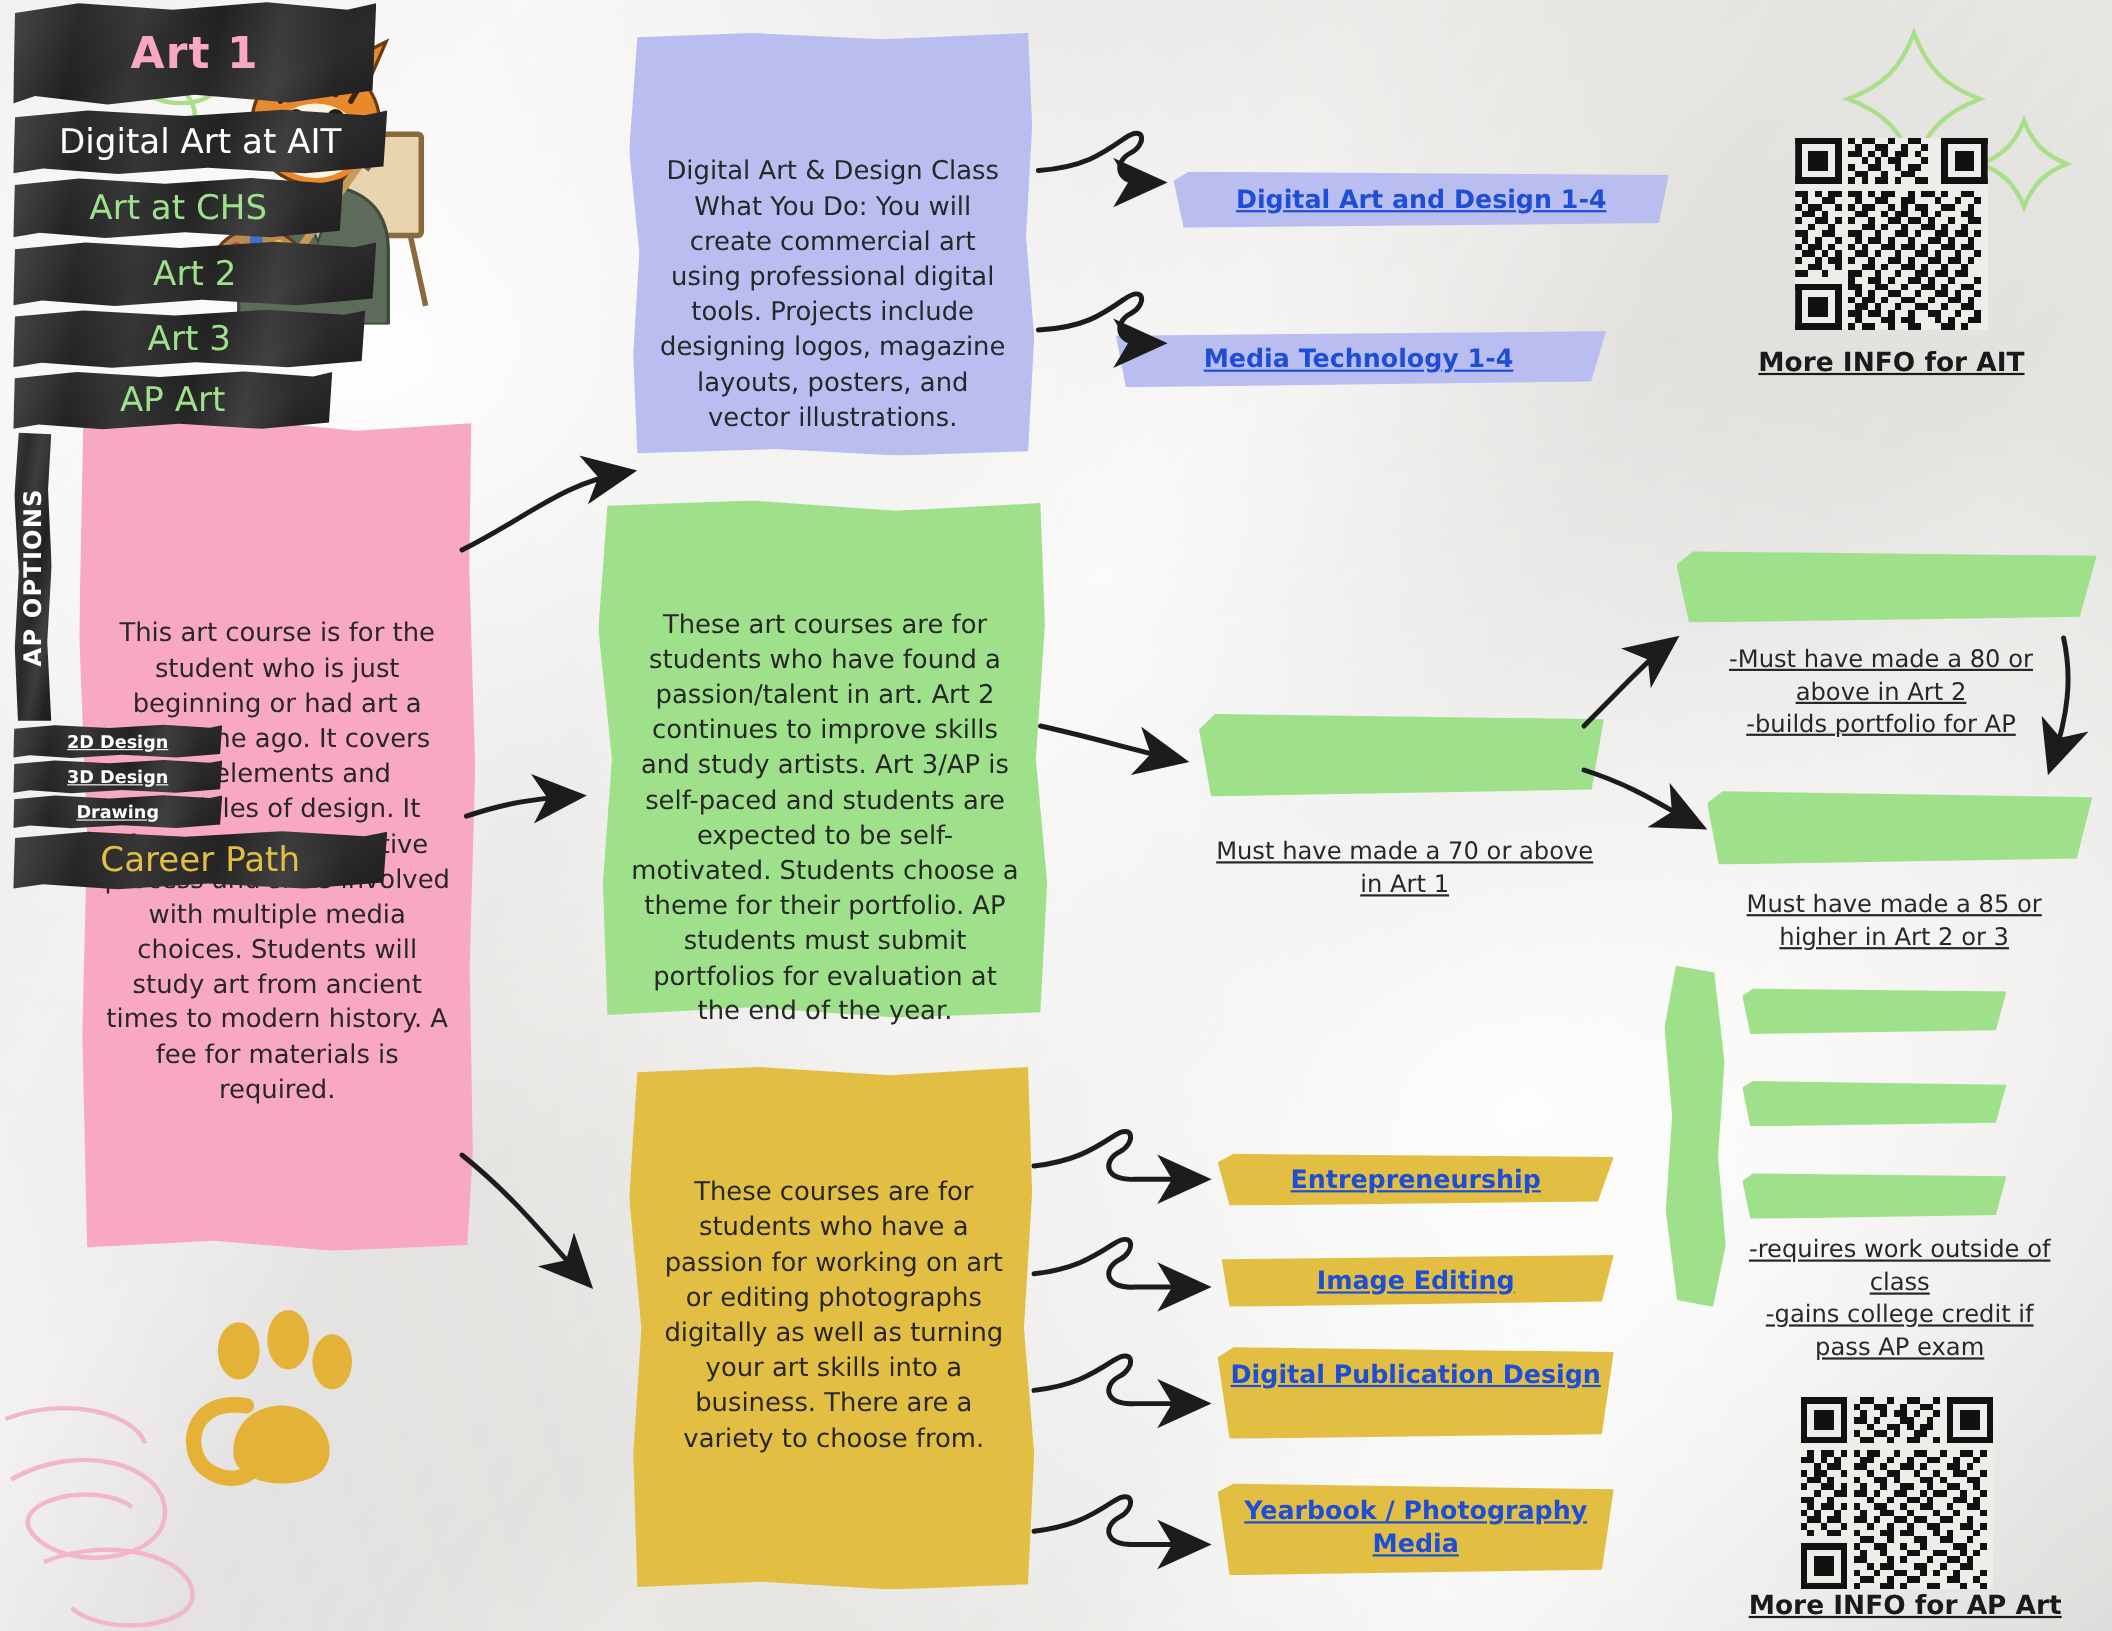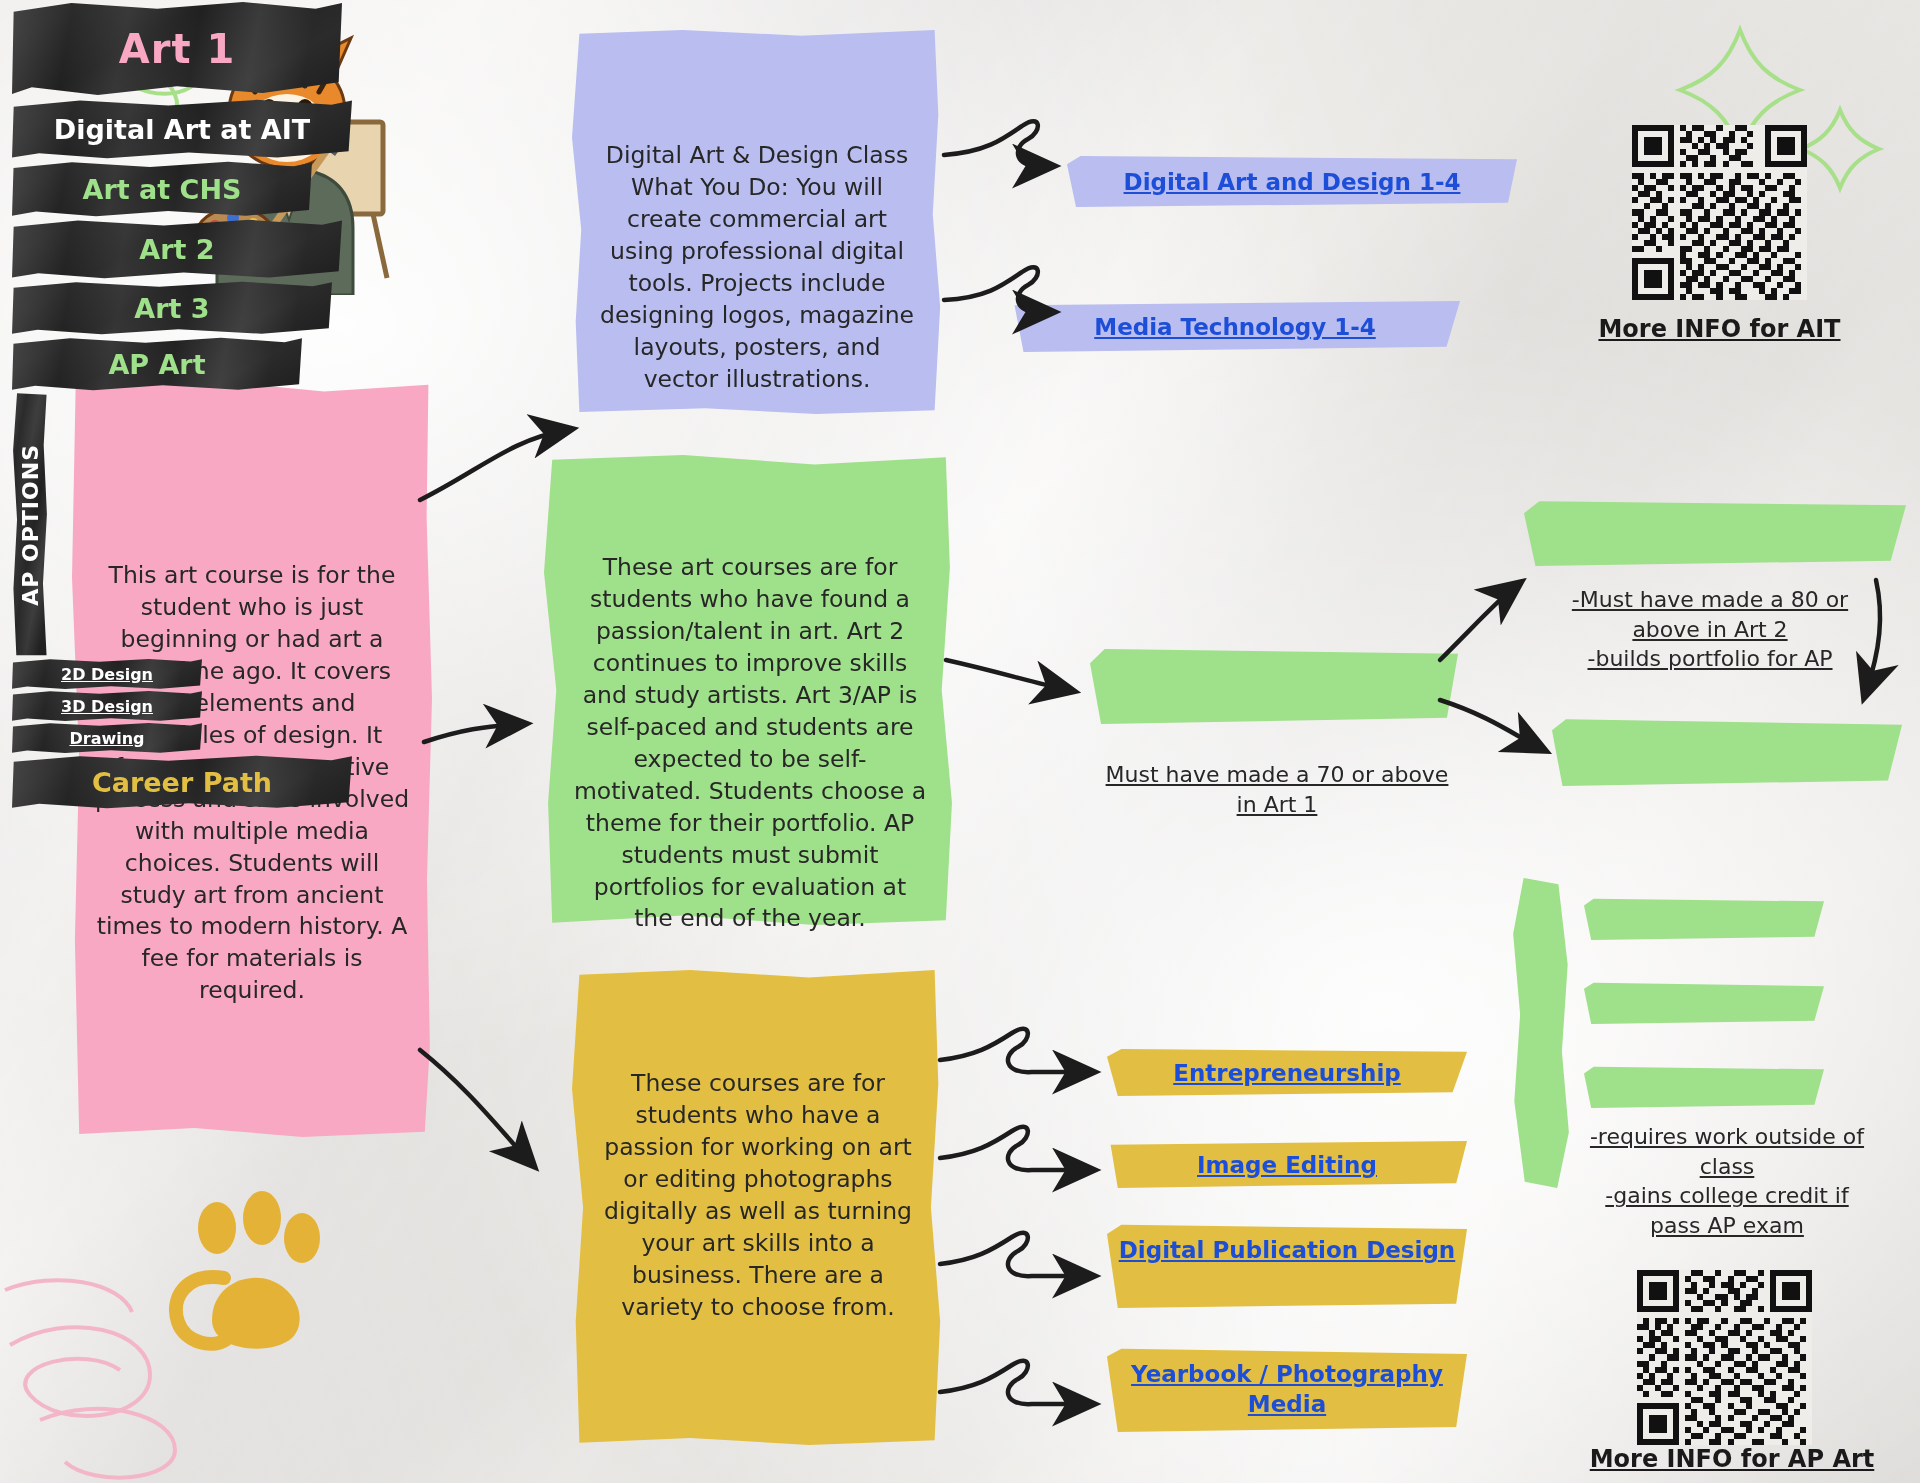--- a/index.html
+++ b/index.html
@@ -57,21 +57,21 @@
     align-items: center;
     justify-content: center;
     text-align: center;
     filter: drop-shadow(1px 2px 2px rgba(0,0,0,0.25));
     background-image:
       linear-gradient(100deg, rgba(255,255,255,0.12) 0%, rgba(255,255,255,0) 18%, rgba(255,255,255,0.09) 34%, rgba(255,255,255,0) 55%, rgba(255,255,255,0.10) 72%, rgba(255,255,255,0) 88%),
       linear-gradient(-30deg, rgba(0,0,0,0.3) 0%, rgba(0,0,0,0) 25%, rgba(0,0,0,0.25) 60%, rgba(0,0,0,0) 85%);
   }
 
   .title-lg { font-size: 40px; font-weight: 700; letter-spacing: 1px; }
-  .title-md { font-size: 27px; font-weight: 700; }
+  .title-md { font-size: 31px; font-weight: 400; }
 
   .body-text {
     color: #272727;
     font-size: 23.5px;
     line-height: 1.36;
     text-align: center;
     box-sizing: border-box;
   }
   .note-text {
     color: #272727;
@@ -460,20 +460,21 @@
   </div>
   <div class="box note-text" style="left:1528px; top:585px; width:340px; white-space:pre-line;">-Must have made a 80 or above in Art 2
 -builds portfolio for AP</div>
 
   <div class="tape tape-green" style="left:1540px; top:718px; width:350px; height:68px;
        clip-path: polygon(0% 18%, 4% 2%, 100% 10%, 96% 92%, 3% 100%);"></div>
   <div class="blacktape" style="left:1560px; top:726px; width:290px; height:56px;
        clip-path: polygon(0.5% 14%, 20% 4%, 46% 12%, 72% 3%, 94% 11%, 100% 4%, 99% 86%, 78% 96%, 52% 88%, 28% 97%, 8% 89%, 0% 96%);">
     <span class="title-md" style="color:#9fe08a;">AP Art</span>
   </div>
+  <div class="box note-text" style="left:1545px; top:808px; width:330px;">Must have made a 85 or higher in Art 2 or 3</div>
 
   <div class="tape tape-green" style="left:1500px; top:878px; width:58px; height:310px;
        clip-path: polygon(20% 0%, 80% 2%, 96% 28%, 86% 56%, 98% 82%, 78% 100%, 22% 98%, 4% 72%, 14% 44%, 2% 18%);"></div>
   <div class="blacktape" style="left:1512px; top:900px; width:36px; height:266px;
        clip-path: polygon(14% 0.5%, 96% 1%, 88% 20%, 97% 46%, 86% 72%, 96% 99%, 12% 99%, 4% 74%, 14% 48%, 3% 22%);">
     <span class="vert-tape">AP OPTIONS</span>
   </div>
 
   <div class="tape tape-green" style="left:1572px; top:898px; width:240px; height:42px;
        clip-path: polygon(0% 18%, 4% 2%, 100% 8%, 96% 92%, 3% 100%);"></div>

